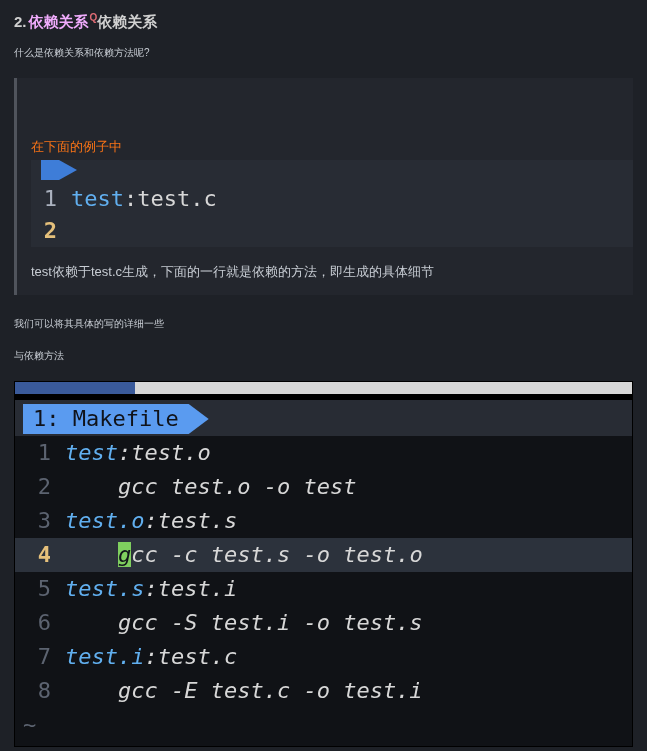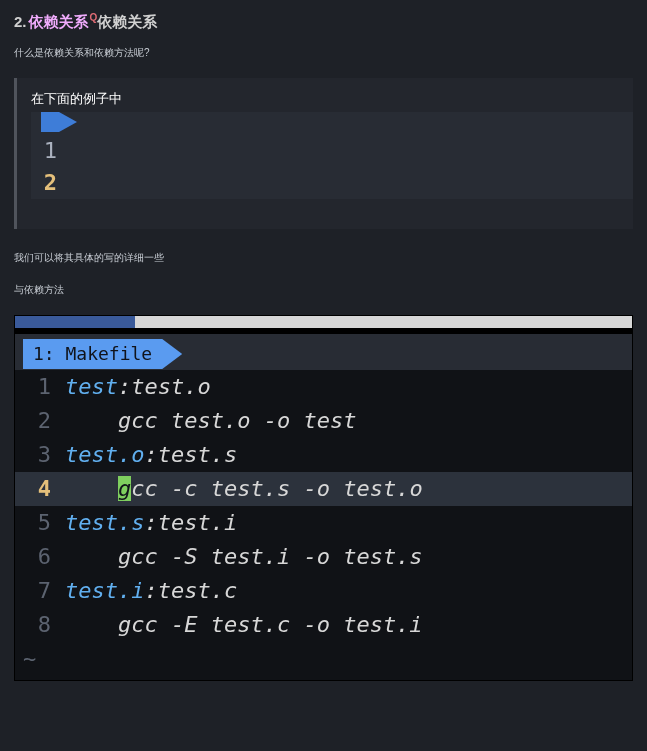--- a/index.html
+++ b/index.html
@@ -30,23 +30,24 @@
     font-size: 10px;
     margin-bottom: 18px;
   }
   .quote-block {
     border-left: 3px solid #50545c;
     background: #23262d;
     padding: 12px 0 14px 14px;
     margin-bottom: 22px;
   }
   .quote-caption {
-    color: #ffffff;
+    color: #f97316;
     font-size: 13px;
     margin-bottom: 4px;
+    margin-top: 48px;
   }
   .quote-note {
     color: #c8cdd4;
     font-size: 13px;
   }
 
   
   .code1-wrap {
     background: #282c34;
     margin: 4px 0 16px 0;
@@ -113,21 +114,21 @@
   .code2-tabrow {
     background: #282c34;
     padding: 2px 0 0 8px;
   }
   .code2-tab {
     display: inline-block;
     background: #5a9bf0;
     color: #10131a;
     padding: 0 30px 0 10px;
     clip-path: polygon(0 0, calc(100% - 20px) 0, 100% 50%, calc(100% - 20px) 100%, 0 100%);
-    font-size: 18px;
+    font-size: 22px;
     line-height: 30px;
   }
   .code2-row {
     display: flex;
     align-items: baseline;
   }
   .code2-row.hl { background: #2c323c; }
   .code2-ln {
     width: 50px;
     text-align: right;
@@ -157,27 +158,29 @@
 <div class="para">什么是依赖关系和依赖方法呢?</div>
 
 <div class="quote-block">
   <div class="quote-caption">在下面的例子中</div>
 
   <div class="code1-wrap">
     <div class="code1-tab">         </div>
     <div id="code1-lines">
         <div class="code1-row">
           <div class="code1-ln">1</div>
+          <div class="code1-code"><span class="k-target">test</span>:<span class="k-dep">test.c</span></div>
         </div>
         <div class="code1-row">
           <div class="code1-ln cur">2</div>
         </div>
       </div>
   </div>
 
+  <div class="quote-note">test依赖于test.c生成，下面的一行就是依赖的方法，即生成的具体细节</div>
 </div>
 
 <div class="para">我们可以将其具体的写的详细一些</div>
 <div class="para">与依赖方法</div>
 
 <div class="code2-outer">
   <div class="code2-titlebar">
     <div class="seg1"></div>
     <div class="seg2"></div>
   </div>

